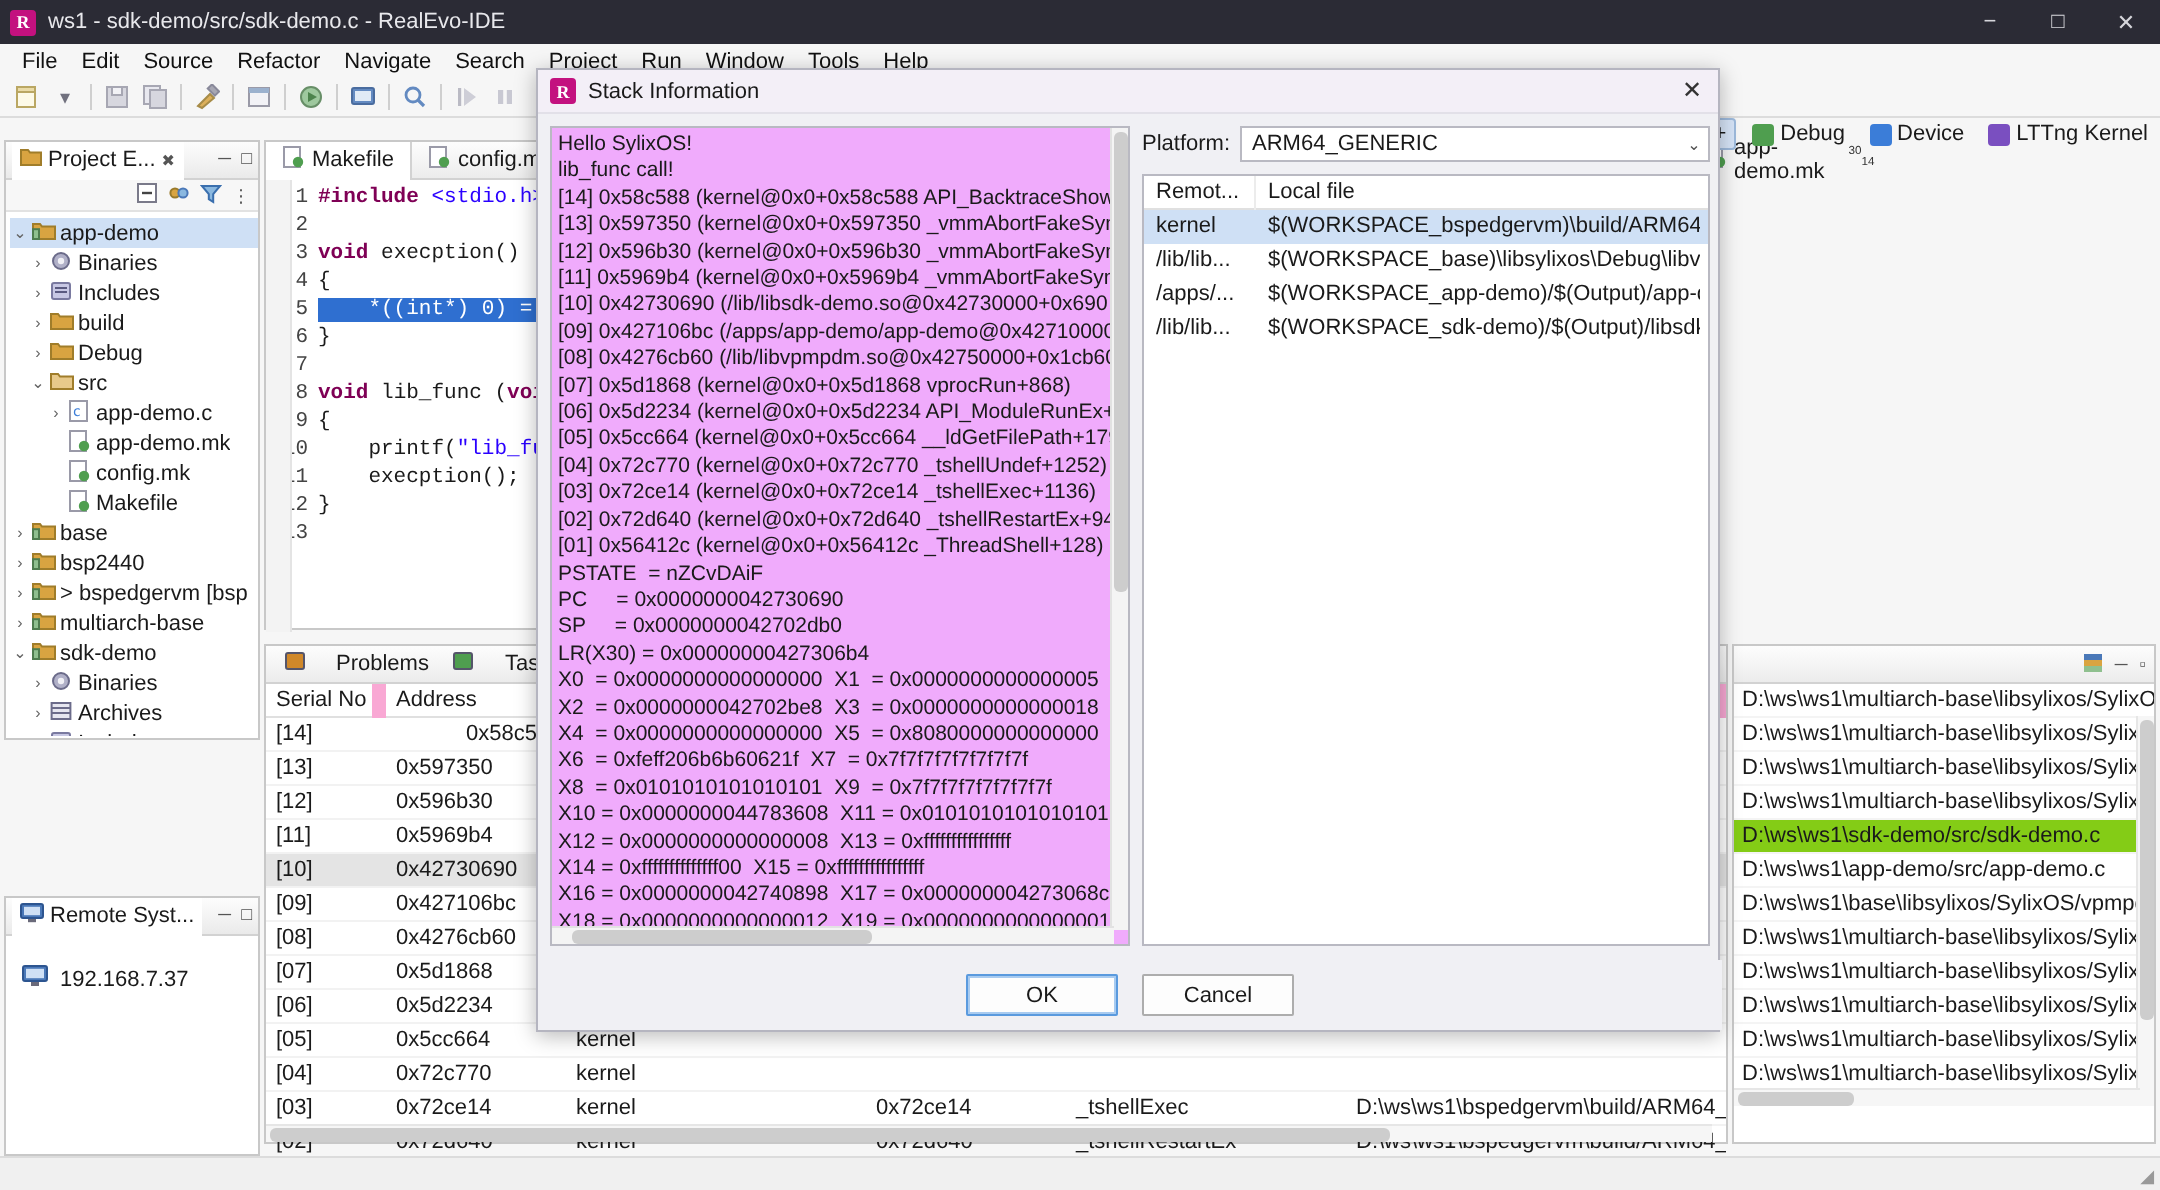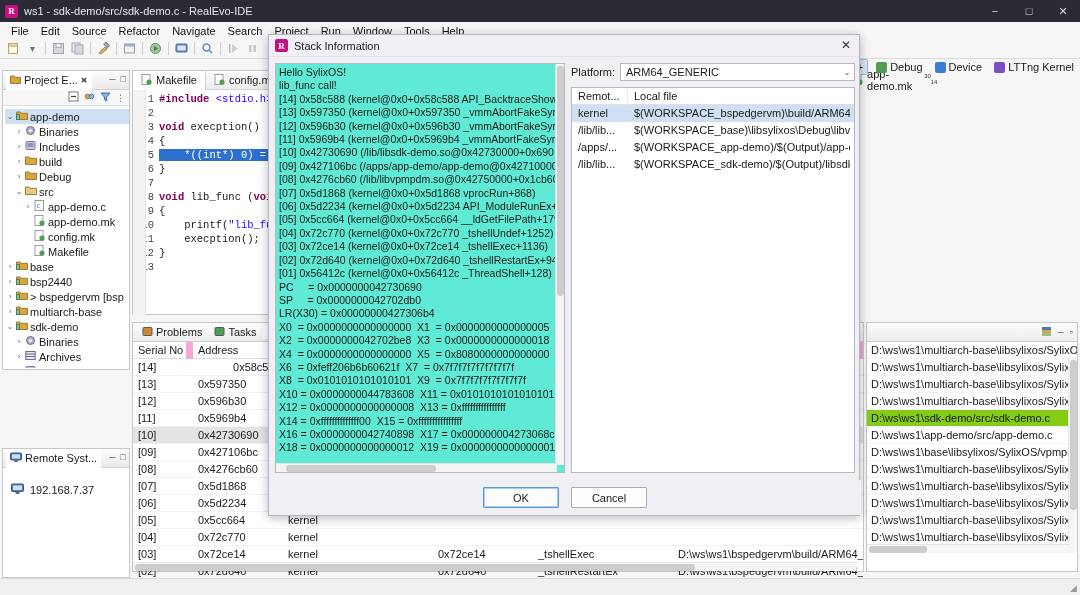--- a/index.html
+++ b/index.html
@@ -90,21 +90,21 @@
          font-family:"Liberation Mono", monospace;}
   .ctext{ white-space:pre; }
   .cline.hl .ctext{ background:#2f6fd0; color:#fff; }
   .kw{color:#7f0055;font-weight:bold;} .str{color:#2a00ff;} .pp{color:#7f0055;font-weight:bold;}
   .marker-col{position:absolute;left:0;top:19px;width:13px;height:226px;background:#f3f3f3;border-right:1px solid #e4e4e4;}
 
   
   #console { left:132px; top:322px; width:732px; height:250px; }
   .conhead{height:19px;background:linear-gradient(#fdfdfd,#ececec);display:flex;align-items:center;
            border-bottom:1px solid #d2d2d2;padding-left:3px;}
-  .ctab{display:flex;align-items:center;gap:3px;padding:0 6px;font-size:11px;}
+  .ctab{display:flex;align-items:center;gap:15px;padding:0 6px;font-size:11px;}
   .ctab.sel{font-weight:bold;background:#fff;}
   .tbl{font-size:11px;}
   .thead{display:flex;height:17px;align-items:center;background:#fff;border-bottom:1px solid #e0e0e0;}
   .th{padding-left:5px;border-right:7px solid #f9a8d4;height:17px;line-height:17px;overflow:hidden;white-space:nowrap;}
   .trw{display:flex;height:17px;align-items:center;border-bottom:1px solid #f2f2f2;}
   .trw.sel{background:#e4e4e4;}
   .td{padding-left:5px;height:17px;line-height:17px;overflow:hidden;white-space:nowrap;}
 
   
   #parsefile{ left:866px; top:322px; width:212px; height:250px;}
@@ -122,21 +122,21 @@
   }
   .dlg-title{height:22px;background:#f3eff7;display:flex;align-items:center;padding-left:6px;
              border-bottom:1px solid #e2e0e8; position:relative;}
   .dlg-title .ic{width:13px;height:13px;border-radius:2px;background:#c3117f;color:#fff;font-size:9px;
                  font-weight:bold;display:flex;align-items:center;justify-content:center;margin-right:6px;
                  font-family:"Liberation Serif",serif;}
   .dlg-title .txt{font-size:11px;}
   .dlg-x{position:absolute;right:8px;top:3px;font-size:12px;color:#333;}
   .dlg-body{position:absolute;left:0;top:22px;width:592px;height:425px;}
 
-  .stackbox{position:absolute;left:6px;top:6px;width:290px;height:410px;background:#5eead4;
+  .stackbox{position:absolute;left:6px;top:6px;width:290px;height:410px;background:#f0abfc;
             border:1px solid #b9b9c2;overflow:hidden;}
   .stackline{font-size:10.5px;line-height:13.4px;white-space:pre;padding-left:3px;}
   .stack-scroll-v{position:absolute;right:0;top:0;width:9px;height:401px;background:#f4f4f4;border-left:1px solid #e2e2e2;}
   .stack-scroll-v i{position:absolute;left:1px;top:2px;width:7px;height:230px;background:#cdcdcd;border-radius:3px;display:block;}
   .stack-scroll-h{position:absolute;left:0;bottom:0;height:9px;width:281px;background:#f4f4f4;border-top:1px solid #e2e2e2;}
   .stack-scroll-h i{position:absolute;top:1px;left:10px;width:150px;height:7px;background:#cdcdcd;border-radius:3px;display:block;}
 
   .rightbox{position:absolute;left:302px;top:6px;width:284px;height:410px;}
   .platrow{display:flex;align-items:center;height:18px;gap:5px;}
   .platlabel{font-size:11px;}
@@ -818,20 +818,21 @@
             <div class="stackline">[10] 0x42730690 (/lib/libsdk-demo.so@0x42730000+0x690 execption</div>
             <div class="stackline">[09] 0x427106bc (/apps/app-demo/app-demo@0x42710000+0x6bc </div>
             <div class="stackline">[08] 0x4276cb60 (/lib/libvpmpdm.so@0x42750000+0x1cb60 _start+8</div>
             <div class="stackline">[07] 0x5d1868 (kernel@0x0+0x5d1868 vprocRun+868)</div>
             <div class="stackline">[06] 0x5d2234 (kernel@0x0+0x5d2234 API_ModuleRunEx+164)</div>
             <div class="stackline">[05] 0x5cc664 (kernel@0x0+0x5cc664 __ldGetFilePath+1792)</div>
             <div class="stackline">[04] 0x72c770 (kernel@0x0+0x72c770 _tshellUndef+1252)</div>
             <div class="stackline">[03] 0x72ce14 (kernel@0x0+0x72ce14 _tshellExec+1136)</div>
             <div class="stackline">[02] 0x72d640 (kernel@0x0+0x72d640 _tshellRestartEx+948)</div>
             <div class="stackline">[01] 0x56412c (kernel@0x0+0x56412c _ThreadShell+128)</div>
+            <div class="stackline">PSTATE  = nZCvDAiF</div>
             <div class="stackline">PC     = 0x0000000042730690</div>
             <div class="stackline">SP     = 0x0000000042702db0</div>
             <div class="stackline">LR(X30) = 0x00000000427306b4</div>
             <div class="stackline">X0  = 0x0000000000000000  X1  = 0x0000000000000005</div>
             <div class="stackline">X2  = 0x0000000042702be8  X3  = 0x0000000000000018</div>
             <div class="stackline">X4  = 0x0000000000000000  X5  = 0x8080000000000000</div>
             <div class="stackline">X6  = 0xfeff206b6b60621f  X7  = 0x7f7f7f7f7f7f7f7f</div>
             <div class="stackline">X8  = 0x0101010101010101  X9  = 0x7f7f7f7f7f7f7f7f</div>
             <div class="stackline">X10 = 0x0000000044783608  X11 = 0x0101010101010101</div>
             <div class="stackline">X12 = 0x0000000000000008  X13 = 0xffffffffffffffff</div>

